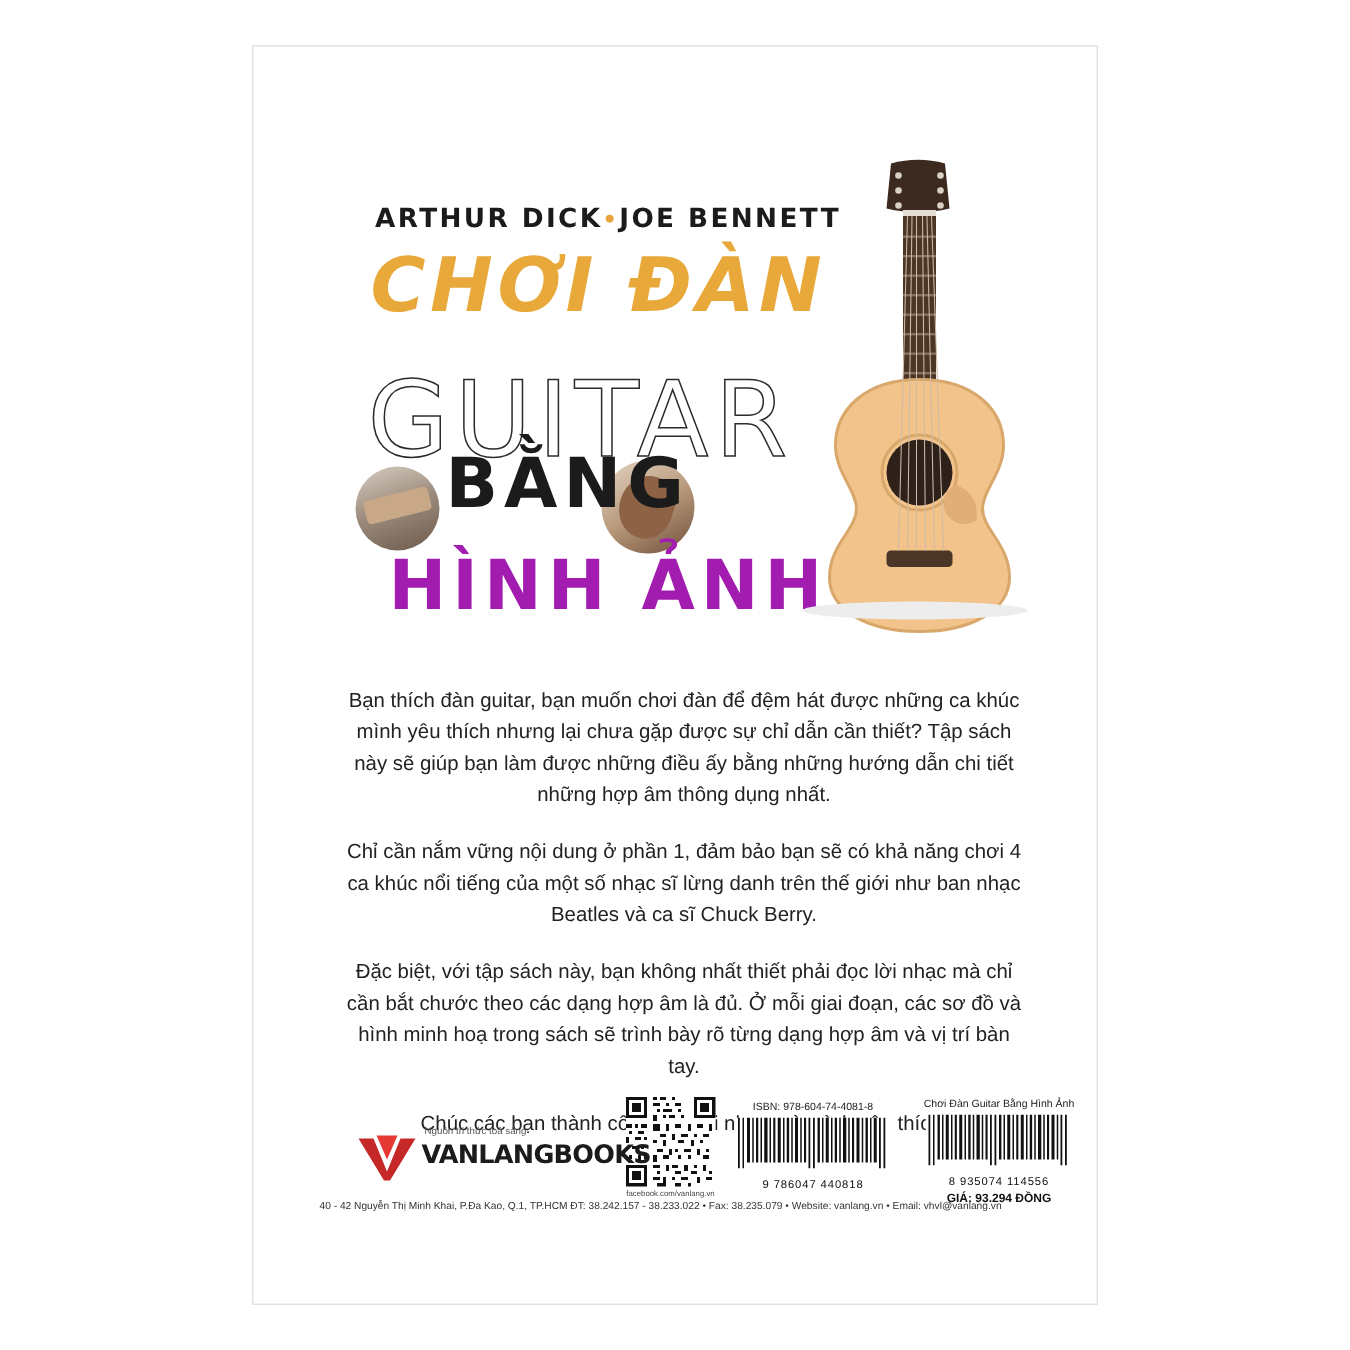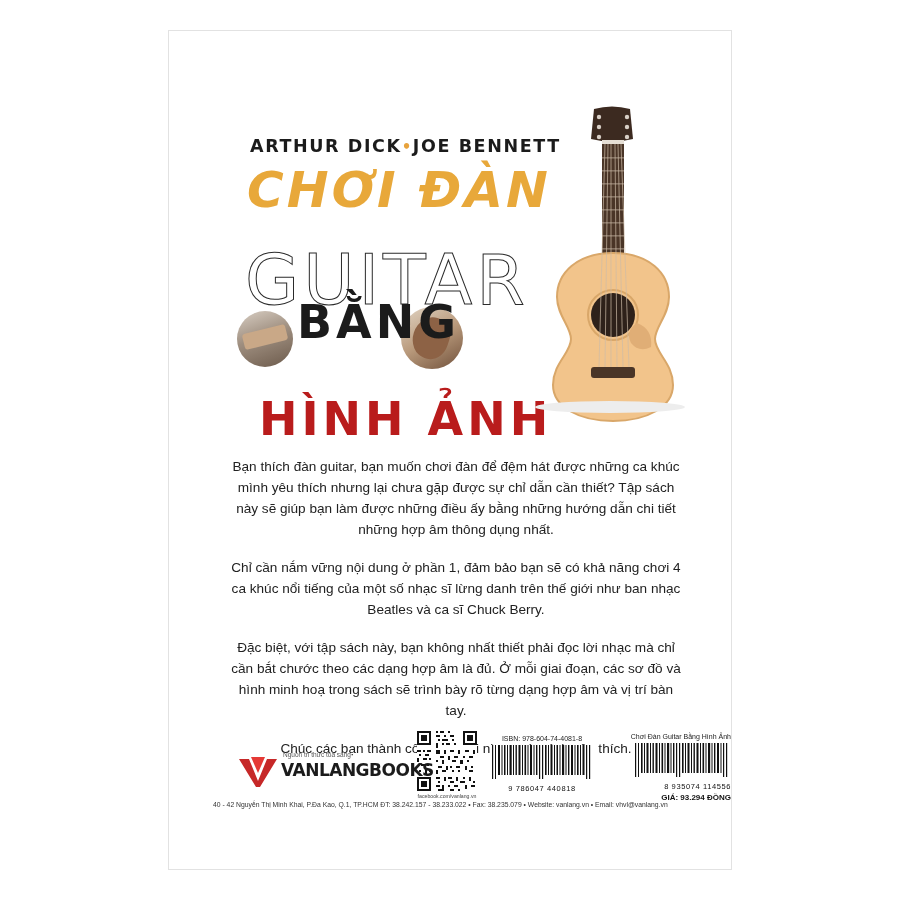--- a/index.html
+++ b/index.html
@@ -85,24 +85,23 @@
     white-space: nowrap;
     z-index: 5;
   }
   .title-hinhanh {
     position: absolute;
     left: 90px;
     top: 332px;
     font-size: 46px;
     font-weight: bold;
     letter-spacing: 4px;
-    color: #b91c1c;
+    color: #a21caf;
     font-family: "DejaVu Sans", sans-serif;
     white-space: nowrap;
-    margin-top: 29px;
   }
 
   
   .photo-circle {
     position: absolute;
     border-radius: 50%;
     overflow: hidden;
   }
   .pc1 {
     left: 68px; top: 280px; width: 56px; height: 56px;
@@ -204,21 +203,21 @@
     letter-spacing: 0.6px;
     color: #111;
     margin-top: 1px;
     white-space: nowrap;
   }
   .price-block {
     position: absolute;
     left: 432px;
     top: 702px;
     width: 130px;
-    text-align: right;
+    text-align: center;
   }
   .price-title {
     font-size: 7px;
     color: #222;
     white-space: nowrap;
     margin-bottom: 3px;
   }
   .price-block .barcode { width: 98px; }
   .price-value {
     font-size: 8px;

